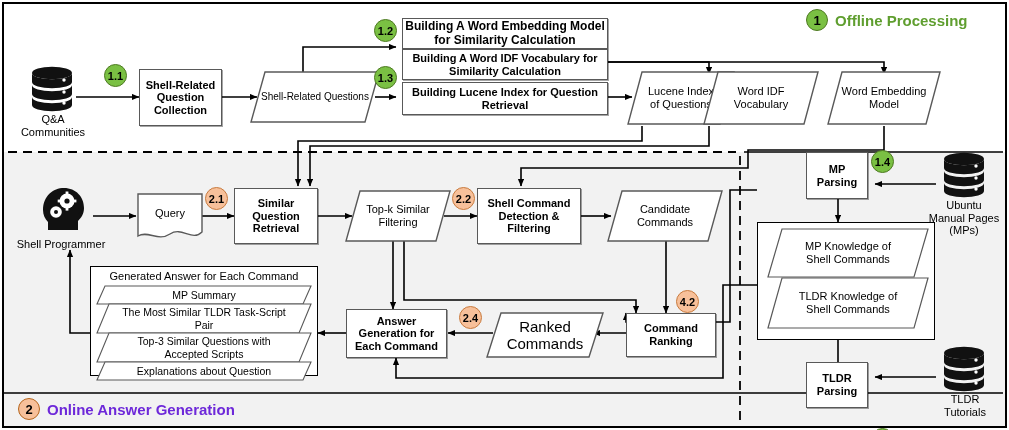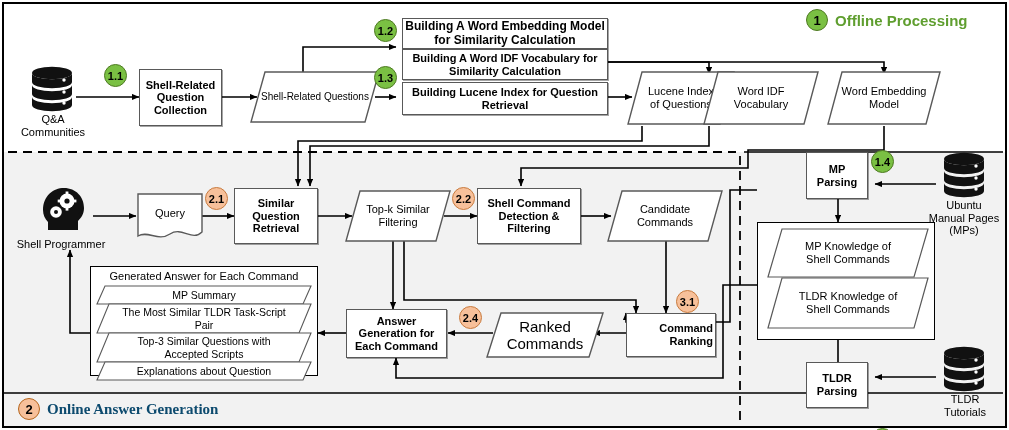--- a/index.html
+++ b/index.html
@@ -236,24 +236,24 @@
     <div class="t" style="font-size:11px;">Shell Command Detection &amp; Filtering</div>
   </div>
 
   <div class="para" style="left:606px;top:189px;width:118px;height:54px;">
     <svg class="shape" viewBox="0 0 118 54" preserveAspectRatio="none">
       <polygon points="16,2 116,2 102,52 2,52" fill="#fff" stroke="#595959" stroke-width="1.4"></polygon>
     </svg>
     <div class="t" style="font-size:11px;padding:0 16px;box-sizing:border-box;">Candidate Commands</div>
   </div>
 
-  <div class="badge orange" style="left:676px;top:290px;width:23px;height:23px;font-size:11px;">3.1</div>
+  <div class="badge orange" style="left:676px;top:290px;width:23px;height:23px;font-size:11px;">4.2</div>
 
   <div class="node rect bold" style="left:626px;top:313px;width:90px;height:44px;">
-    <div class="t" style="font-size:11px;text-align:right;">Command Ranking</div>
+    <div class="t" style="font-size:11px;">Command Ranking</div>
   </div>
 
   <div class="para" style="left:485px;top:311px;width:120px;height:48px;">
     <svg class="shape" viewBox="0 0 120 48" preserveAspectRatio="none">
       <polygon points="16,2 118,2 104,46 2,46" fill="#fff" stroke="#595959" stroke-width="1.4"></polygon>
     </svg>
     <div class="t" style="font-size:15px;padding:0 18px;box-sizing:border-box;">Ranked Commands</div>
   </div>
 
   <div class="badge orange" style="left:459px;top:306px;width:23px;height:23px;font-size:11px;">2.4</div>
@@ -290,21 +290,21 @@
     <svg class="shape" viewBox="0 0 216 20" preserveAspectRatio="none">
       <polygon points="9,1 215,1 207,19 1,19" fill="#fff" stroke="#595959" stroke-width="1.1"></polygon>
     </svg>
     <div class="t" style="font-size:10.5px;">Explanations about Question</div>
   </div>
 
   <div class="legend" style="left:18px;top:398px;">
     <div class="lg-badge" style="background:#f7c09a;border:1px solid #b5651d;">
       <span>2</span>
     </div>
-    <div class="lg-text" style="color:#0c4a6e;font-family:Liberation Serif, serif;">Online Answer Generation</div>
+    <div class="lg-text" style="color:#6d28d9;">Online Answer Generation</div>
   </div>
 
   <div class="node rect bold" style="left:806px;top:152px;width:62px;height:47px;">
     <div class="t" style="font-size:11px;">MP Parsing</div>
   </div>
   <div class="badge green" style="left:871px;top:150px;width:23px;height:23px;font-size:11px;">1.4</div>
 
   <div class="db" style="left:940px;top:152px;width:48px;height:46px;">
     <svg width="48" height="46" viewBox="0 0 48 46">
       <g fill="#111">

